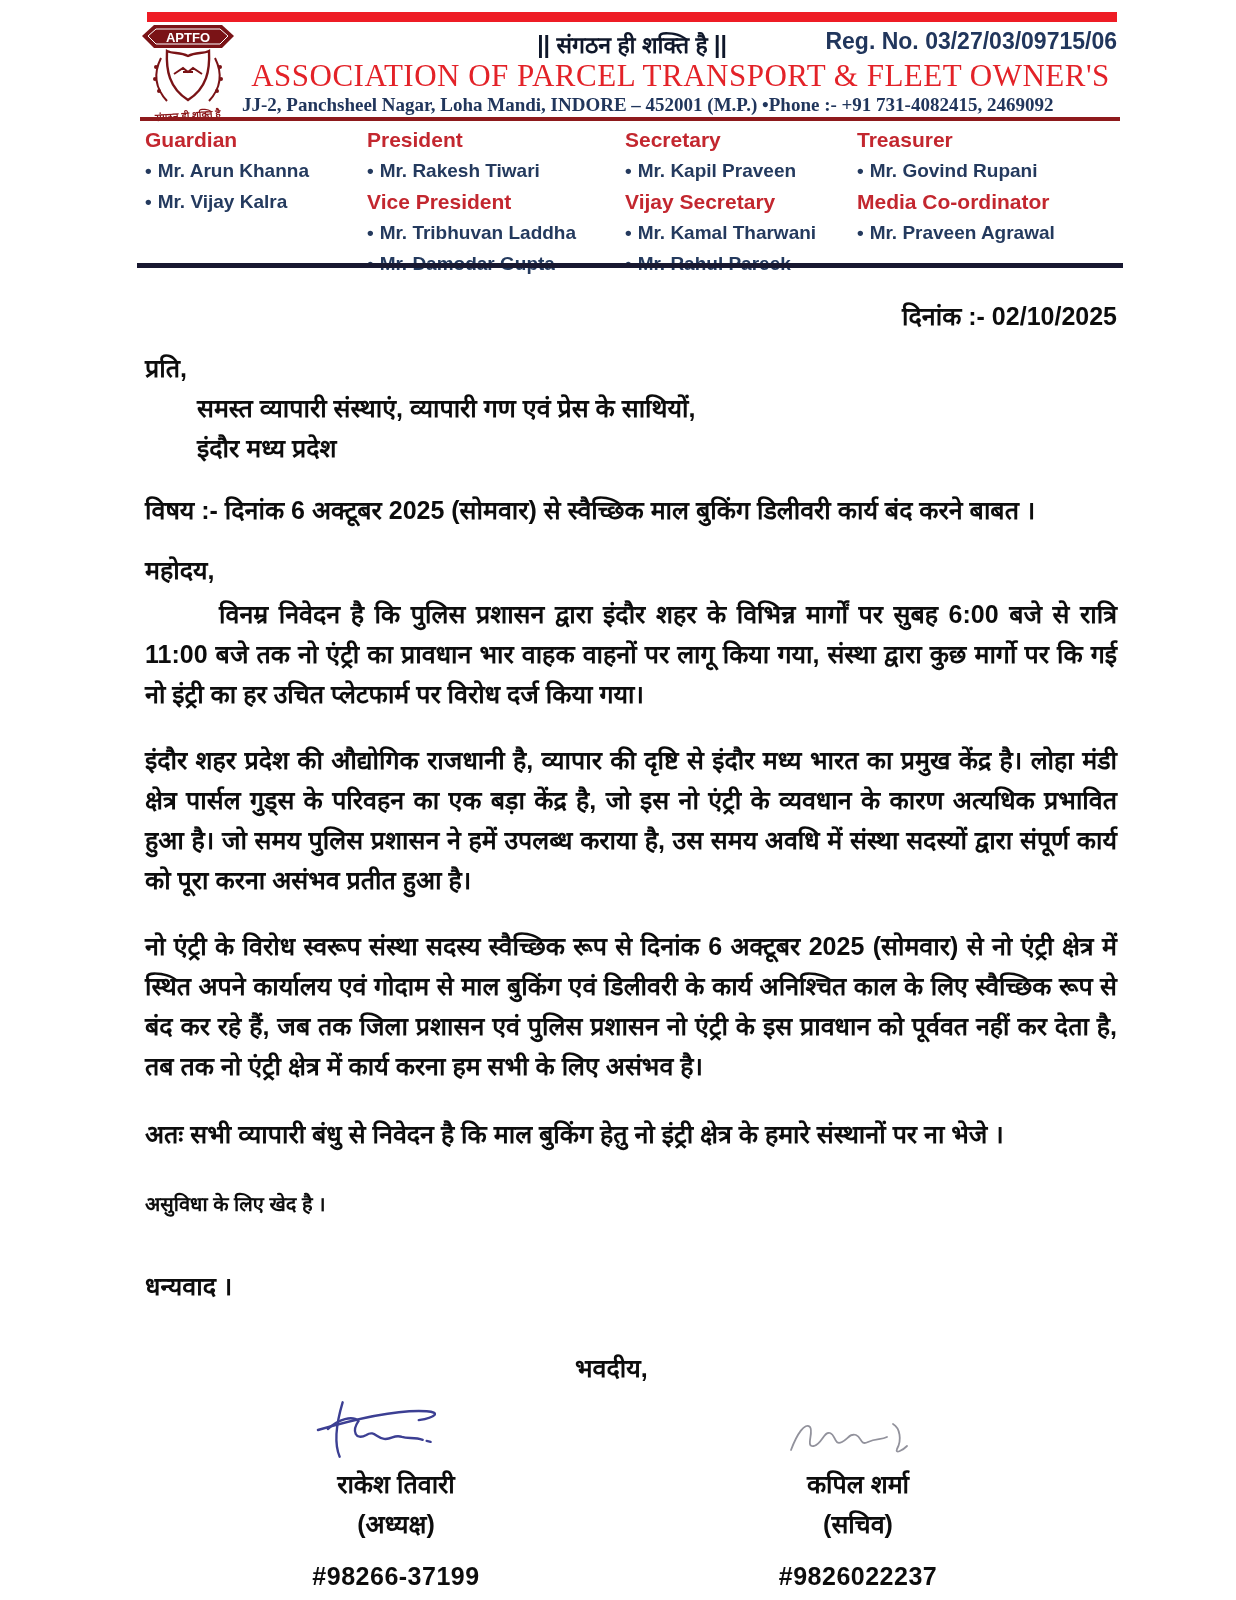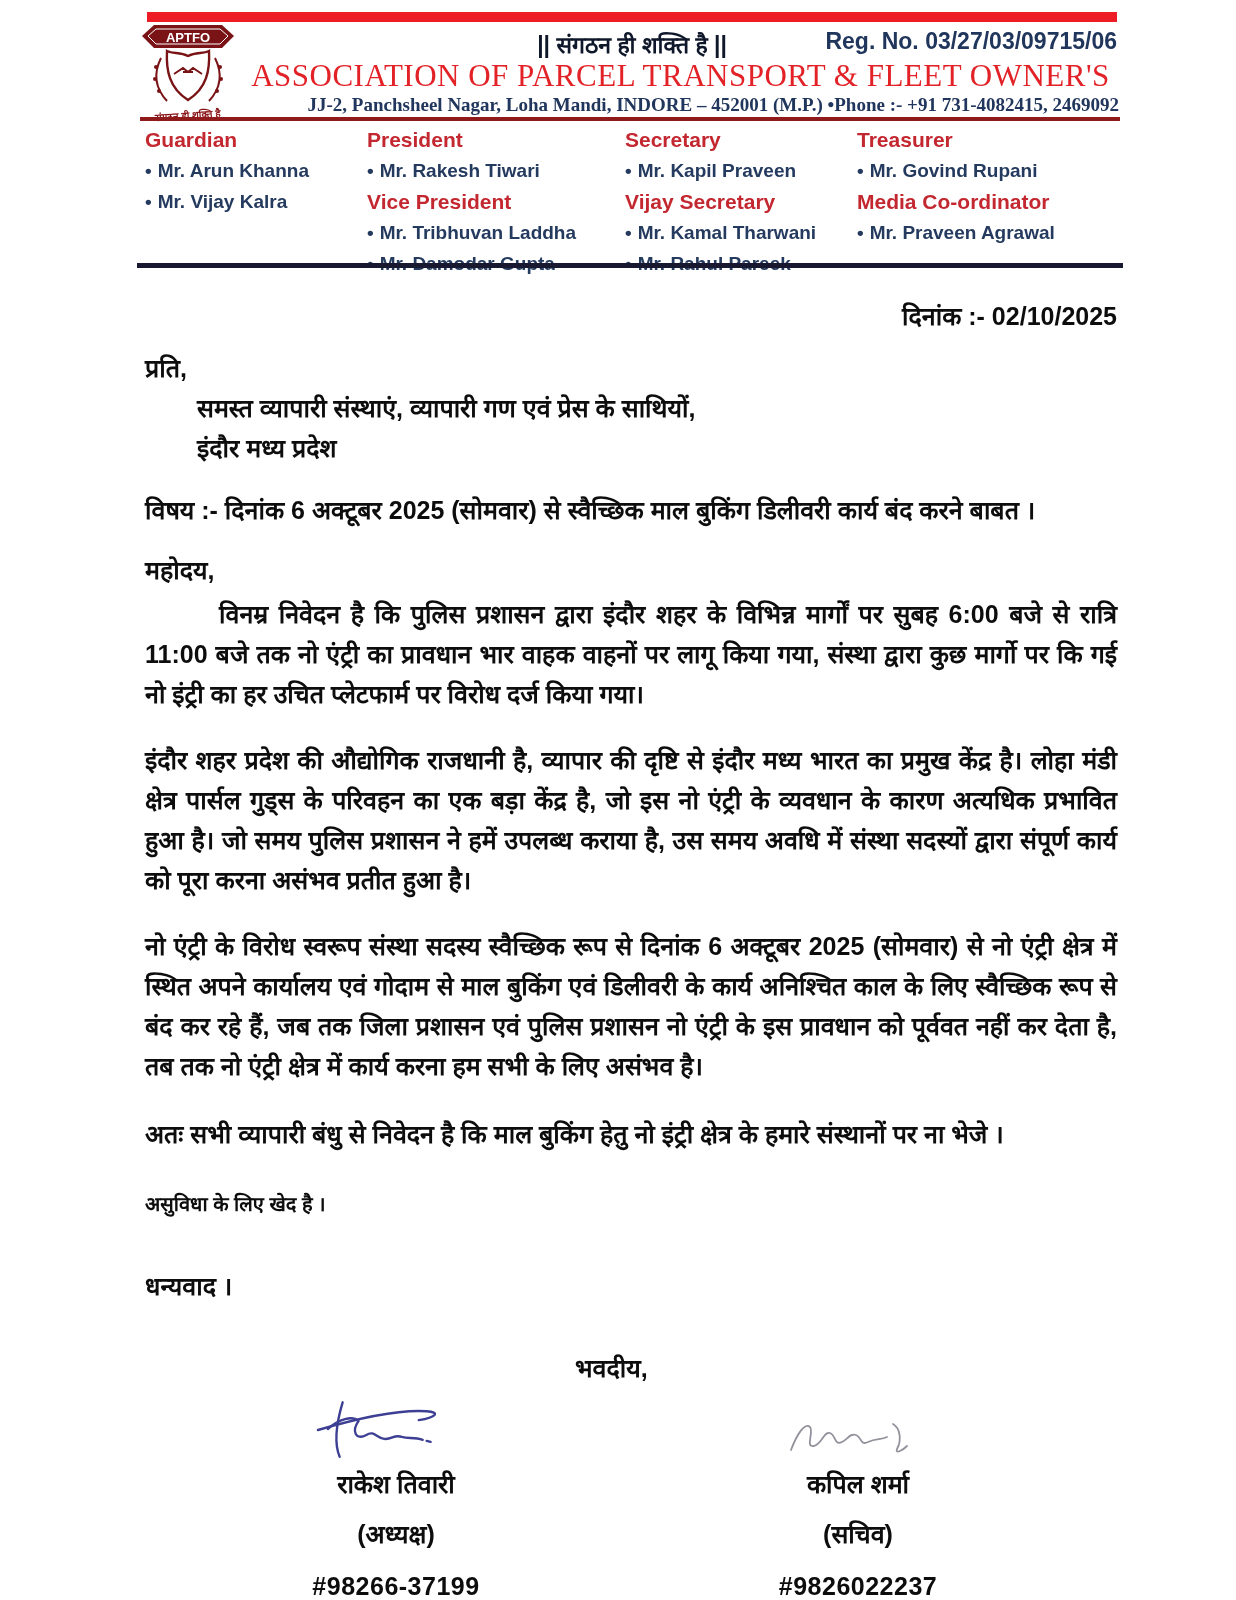--- a/index.html
+++ b/index.html
@@ -19,21 +19,21 @@
   .regno {
     position:absolute; top:28px; right:131px;
     font-size:23px; font-weight:700; color:#21365c;
   }
   .orgname {
     position:absolute; top:58px; left:230px; width:877px; text-align:center;
     font-family:"Liberation Serif", serif; font-weight:400; font-size:31px;
     color:#e32228; letter-spacing:0.5px; white-space:nowrap;
   }
   .orgaddr {
-    position:absolute; top:94px; left:230px; width:877px; text-align:right;
+    position:absolute; top:94px; left:230px; width:877px; text-align:left;
     font-family:"Liberation Serif", serif; font-weight:700; font-size:19px;
     color:#21365c; white-space:nowrap;
   }
   .addr-divider { position:absolute; top:117px; left:128px; width:980px; height:4px; background:#8e1a1c; }
   .officers { position:absolute; top:124px; left:133px; width:974px; display:grid; grid-template-columns:222px 258px 232px 262px; }
   .officer-col { line-height:31px; }
   .officer-title { color:#c3272f; font-weight:700; font-size:21px; }
   .officer-name { color:#243a5e; font-weight:700; font-size:19px; }
   .officer-name .blt { margin-right:6px; }
   .officers-divider { position:absolute; top:263px; left:125px; width:986px; height:5px; background:#181830; }
@@ -50,21 +50,21 @@
   .p4 { margin-top:28px; }
   .regret { margin-top:30px; font-size:20px; font-weight:700; }
   .thanks { margin-top:42px; font-weight:700; }
   .closing { margin-top:42px; margin-left:430px; font-weight:700; }
   .sig-row { display:flex; margin-top:2px; }
   .sig-col { width:322px; text-align:center; }
   .sig-col.left { margin-left:90px; }
   .sig-col.right { margin-left:140px; }
   .sig-img { height:72px; display:flex; align-items:flex-end; justify-content:center; }
   .sig-name { margin-top:2px; font-weight:700; }
-  .sig-role { margin-top:10px; font-weight:700; }
+  .sig-role { font-weight:700; }
   .sig-phone { margin-top:12px; font-weight:700; letter-spacing:0.5px; }
 </style>
 </head>
 <body>
 
 <div class="page">
 
   <div class="letterhead">
     <div class="top-bar"></div>
 

